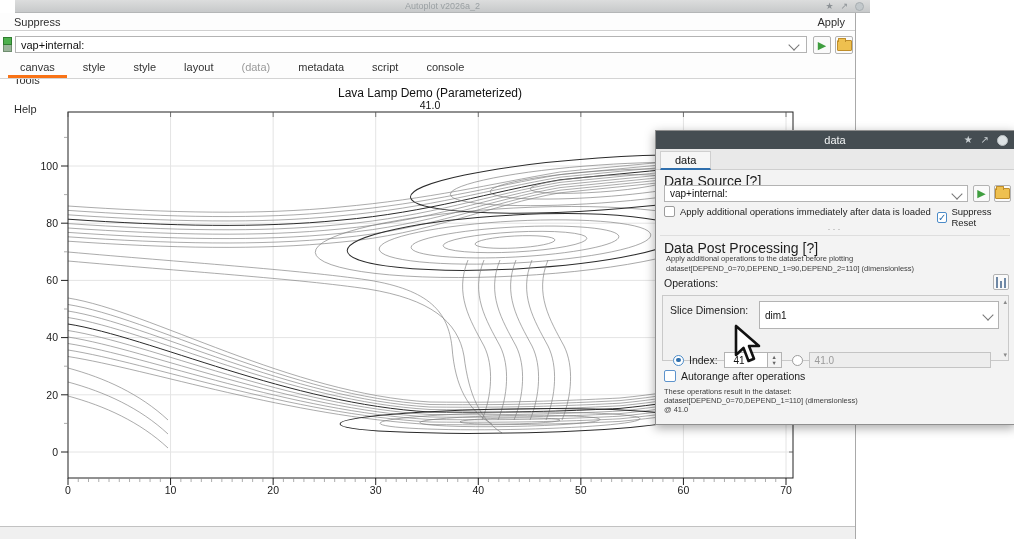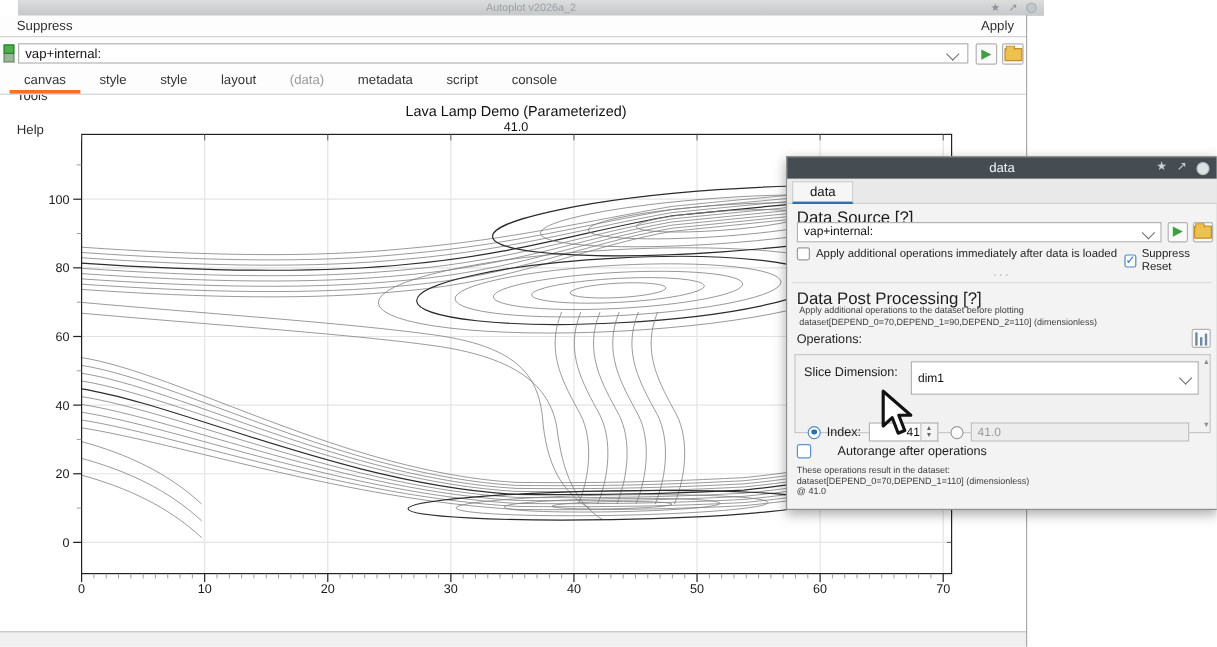--- a/index.html
+++ b/index.html
@@ -362,35 +362,35 @@
 
     <div class="abs" style="left:7px;top:8px;font-size:10.5px;color:#1d1d1d;">Slice Dimension:</div>
     <div class="field" style="left:96px;top:5px;width:240px;height:28px;">
       <span>dim1</span>
       <span class="chev"></span>
     </div>
 
     <div class="abs" style="left:10px;top:27px;display:flex;align-items:center;margin-top:29px;">
       <span class="radio sel"></span>
       <span style="font-size:10.5px;color:#1d1d1d;margin:0 6px 0 5px;">Index:</span>
-      <span class="field" style="position:static;width:44px;height:16px;justify-content:flex-end;padding-right:0;padding-left:0;">
+      <span class="field" style="position:static;width:44px;height:16px;justify-content:flex-end;padding-right:22px;padding-left:0;">
         <span>41</span>
       </span>
       <span class="spin">
         <span>▴</span>
         <span>▾</span>
       </span>
       <span class="radio" style="margin-left:10px;"></span>
       <span class="field disabledfield" style="position:static;width:182px;height:16px;margin-left:6px;">
         <span>41.0</span>
       </span>
     </div>
   </div>
 
-  <div class="abs" style="left:8px;top:239px;display:flex;gap:22px;align-items:center;">
+  <div class="abs" style="left:8px;top:239px;display:flex;gap:5px;align-items:center;">
     <span class="cb blue" style="width:12px;height:12px;"></span>
     <span style="font-size:10.5px;color:#1d1d1d;">Autorange after operations</span>
   </div>
 
   <div class="abs hint" style="left:8px;top:256px;">These operations result in the dataset:</div>
   <div class="abs hint" style="left:8px;top:265px;">dataset[DEPEND_0=70,DEPEND_1=110] (dimensionless)</div>
   <div class="abs hint" style="left:8px;top:274px;">@ 41.0</div>
 </div>
 
 <svg class="abs" style="left:733px;top:324px;" width="34" height="42" viewBox="0 0 34 42">

